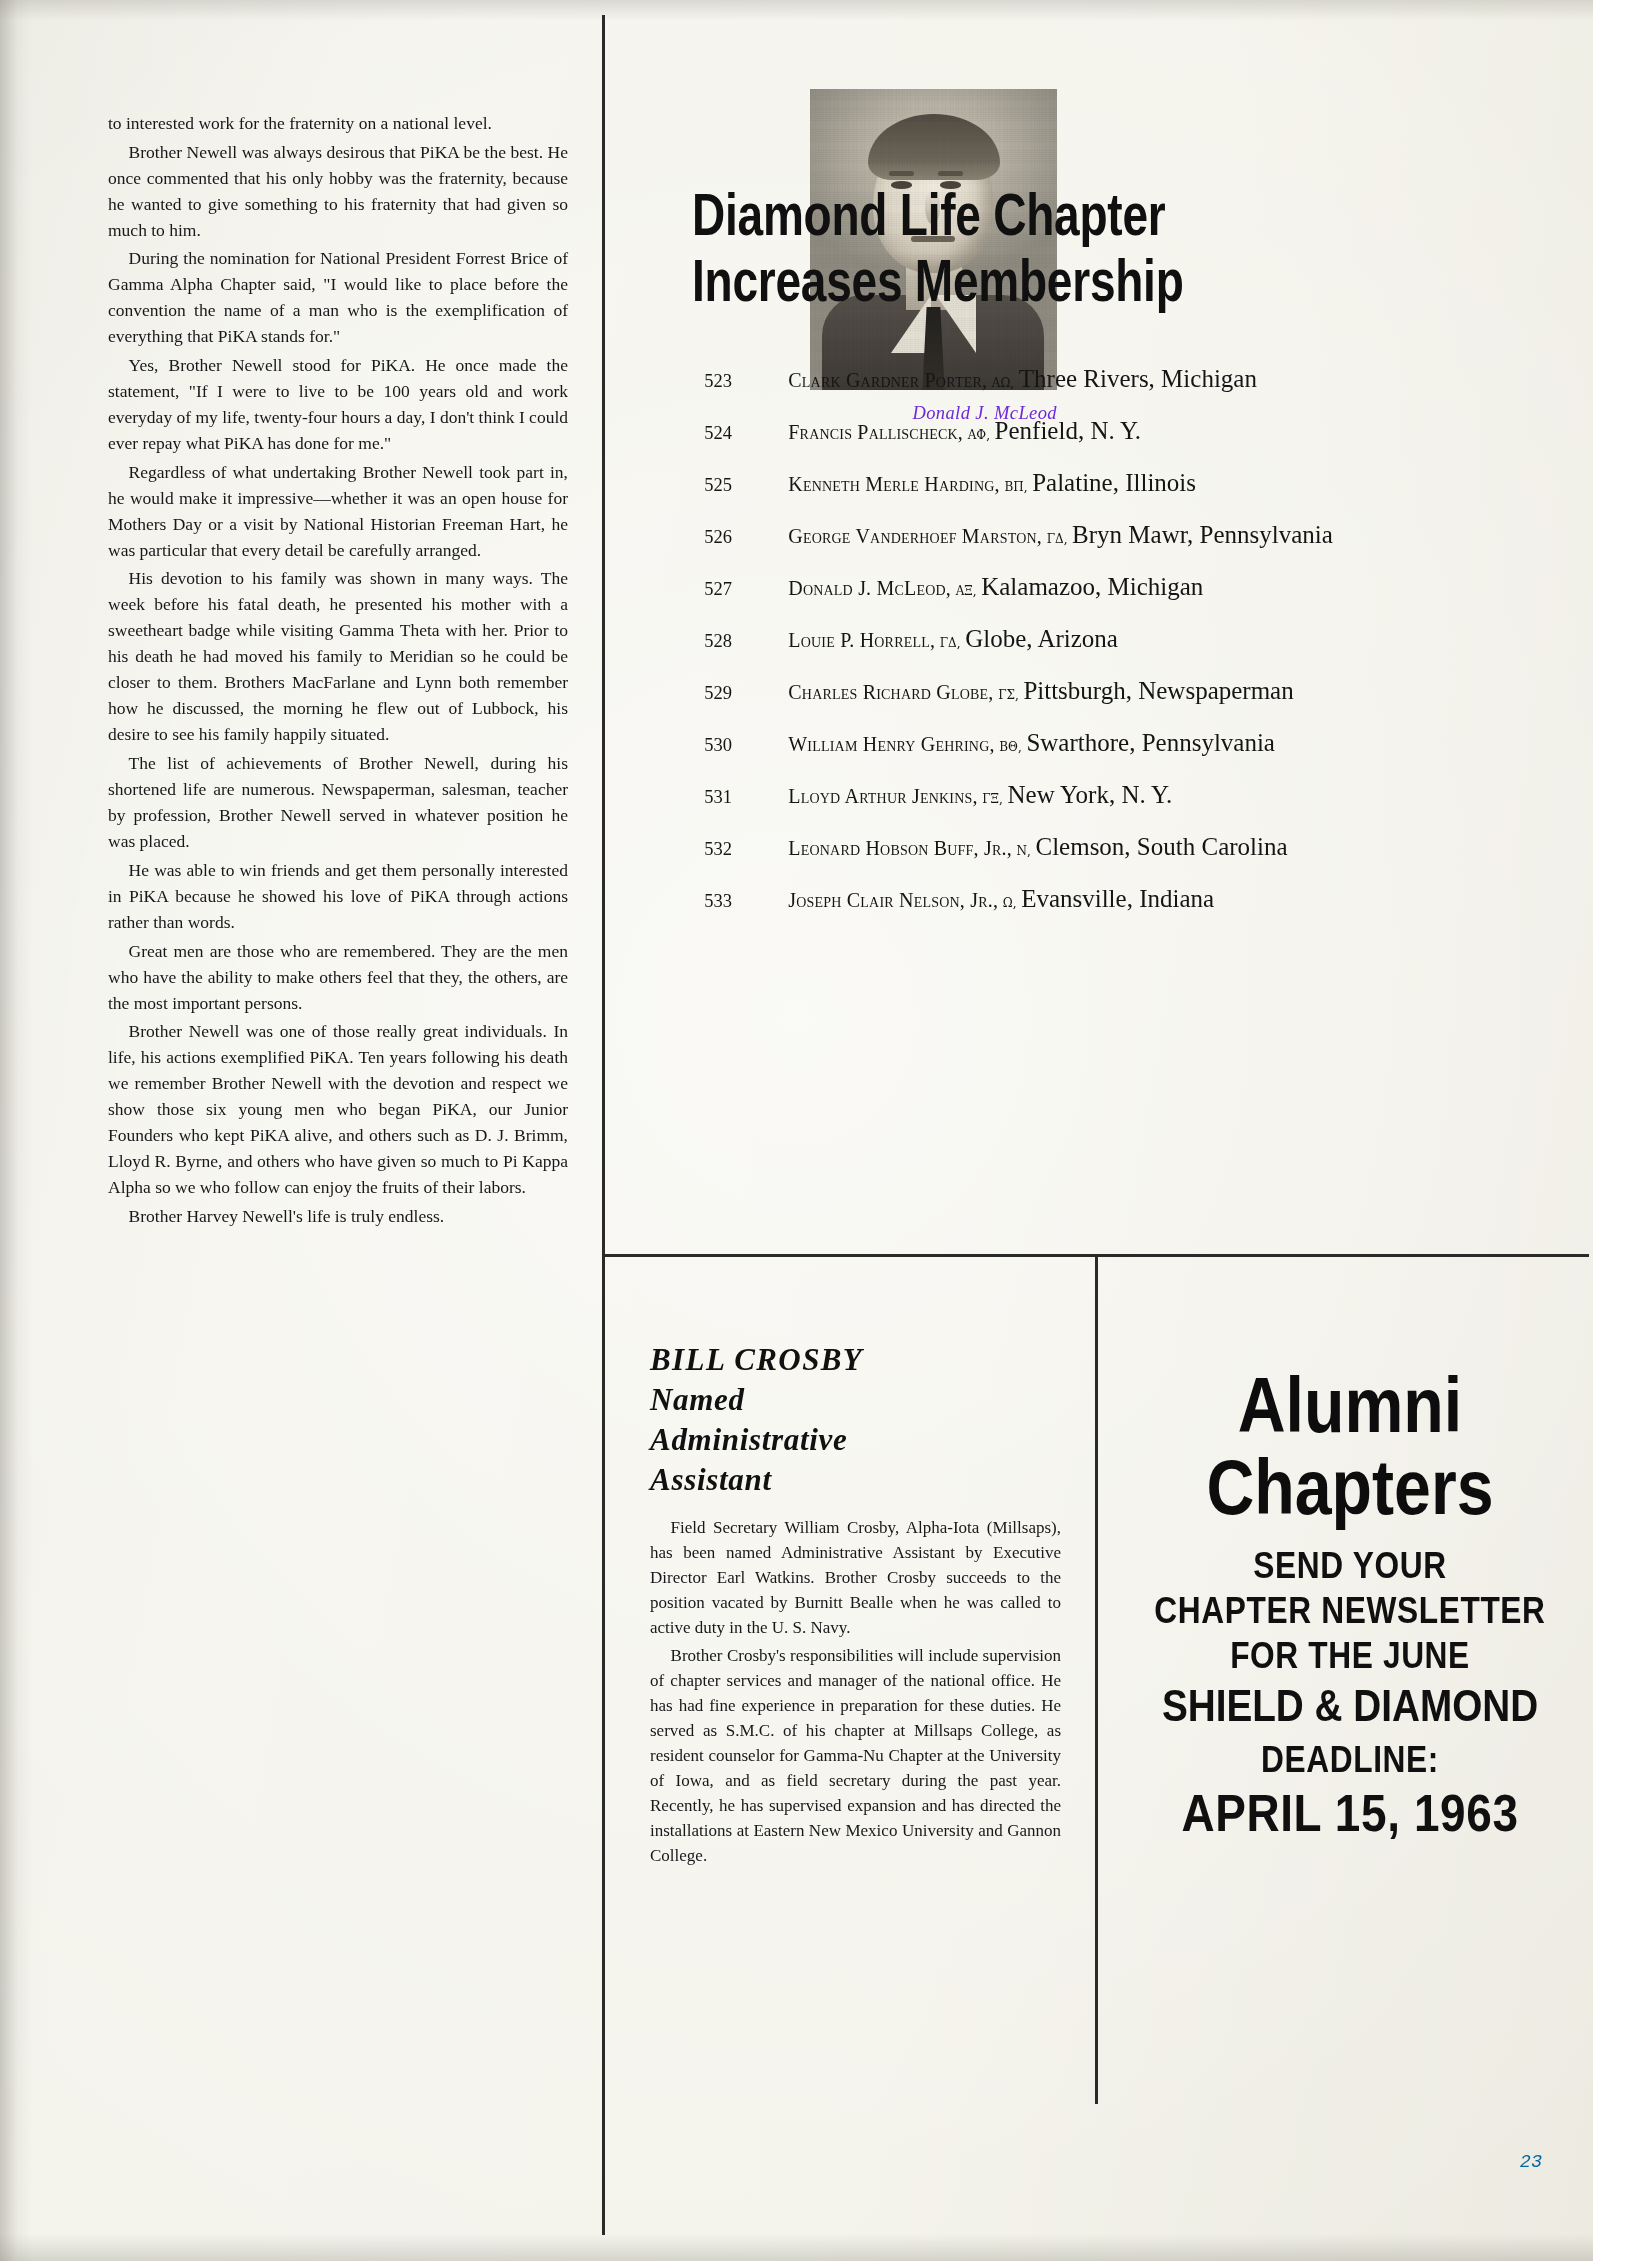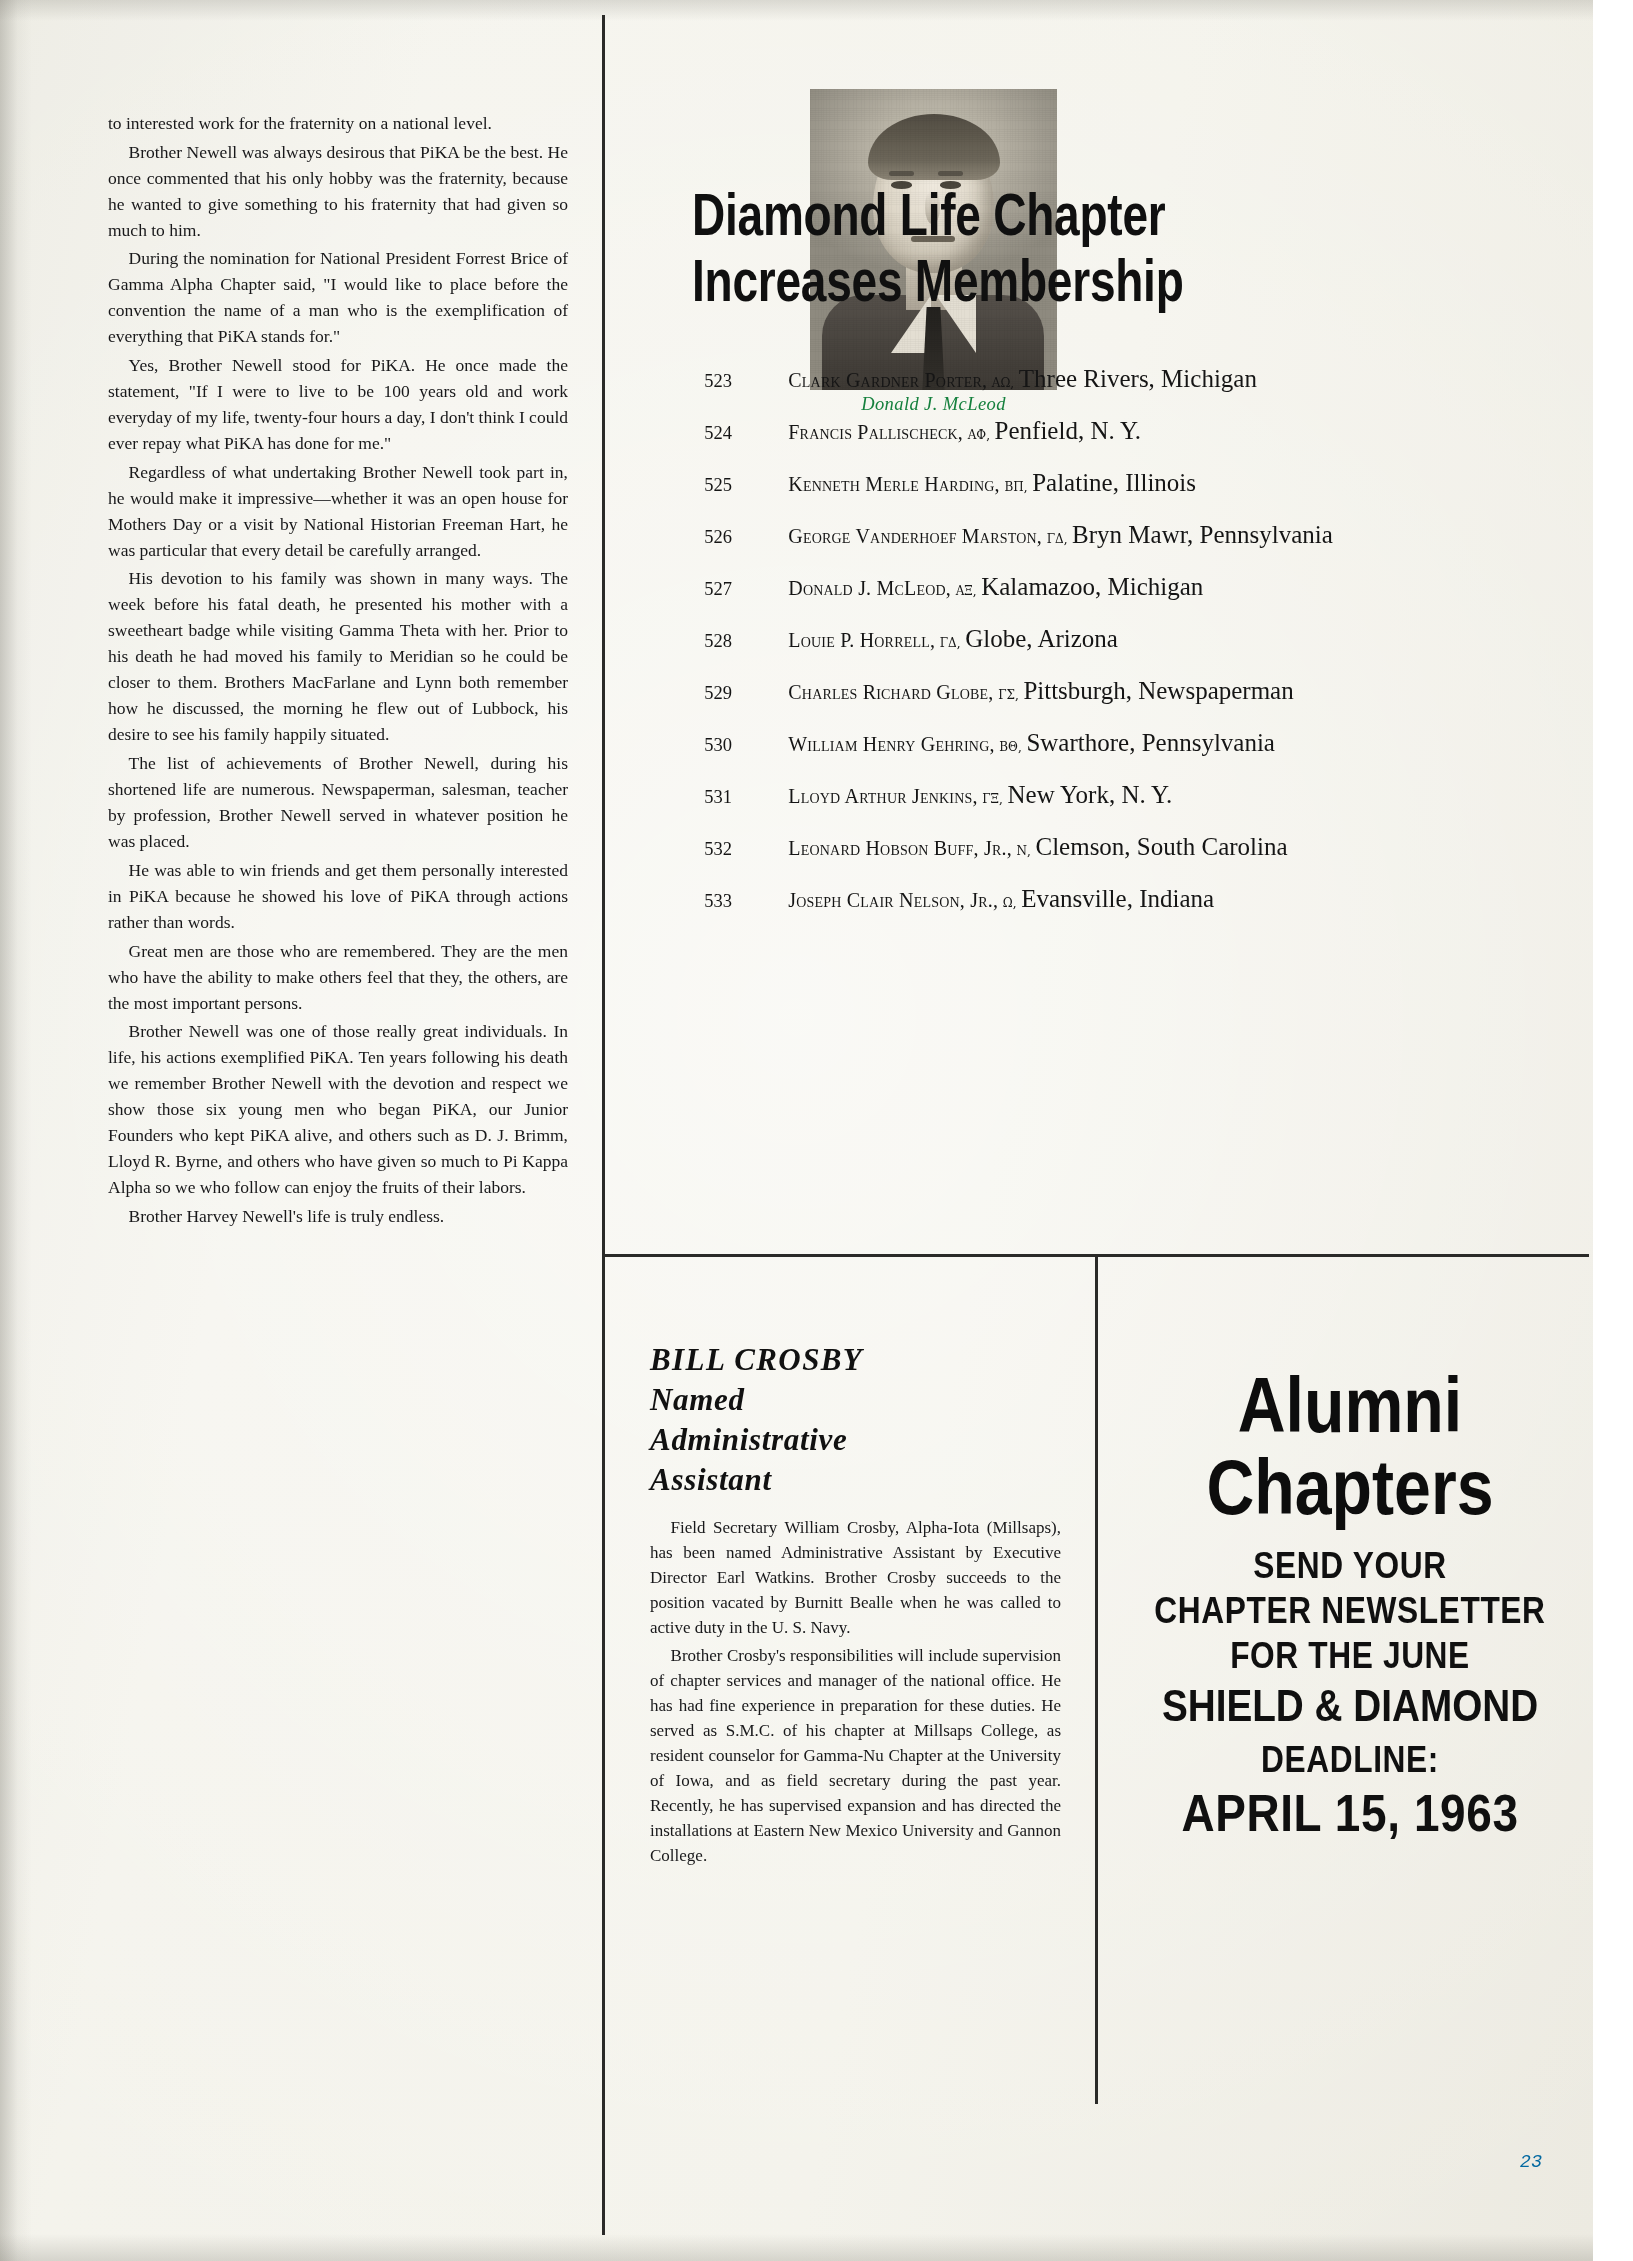--- a/index.html
+++ b/index.html
@@ -220,27 +220,27 @@
   }
   .photo .grain {
     position: absolute; inset: 0;
     opacity: .28;
     background-image:
       repeating-linear-gradient(0deg, rgba(0,0,0,.10) 0 0.7px, rgba(255,255,255,0) 0.7px 2.1px),
       repeating-linear-gradient(90deg, rgba(0,0,0,.07) 0 0.7px, rgba(255,255,255,0) 0.7px 2.7px);
     pointer-events: none;
   }
   .photo-caption {
-    margin-top: 4px;
-    text-align: center;
+    margin-top: 13px;
+    text-align: right;
     font-family: "Liberation Serif", serif;
     font-style: italic;
     font-size: 18.5px;
     letter-spacing: 0.4px;
-    color: #15803d;
+    color: #6d28d9;
   }
 
   
   .headline-gothic {
     font-family: "Liberation Sans Narrow", "Liberation Sans", sans-serif;
     font-weight: bold;
     font-size: 59px;
     line-height: 66px;
     letter-spacing: -0.3px;
     transform: scaleX(0.78);

